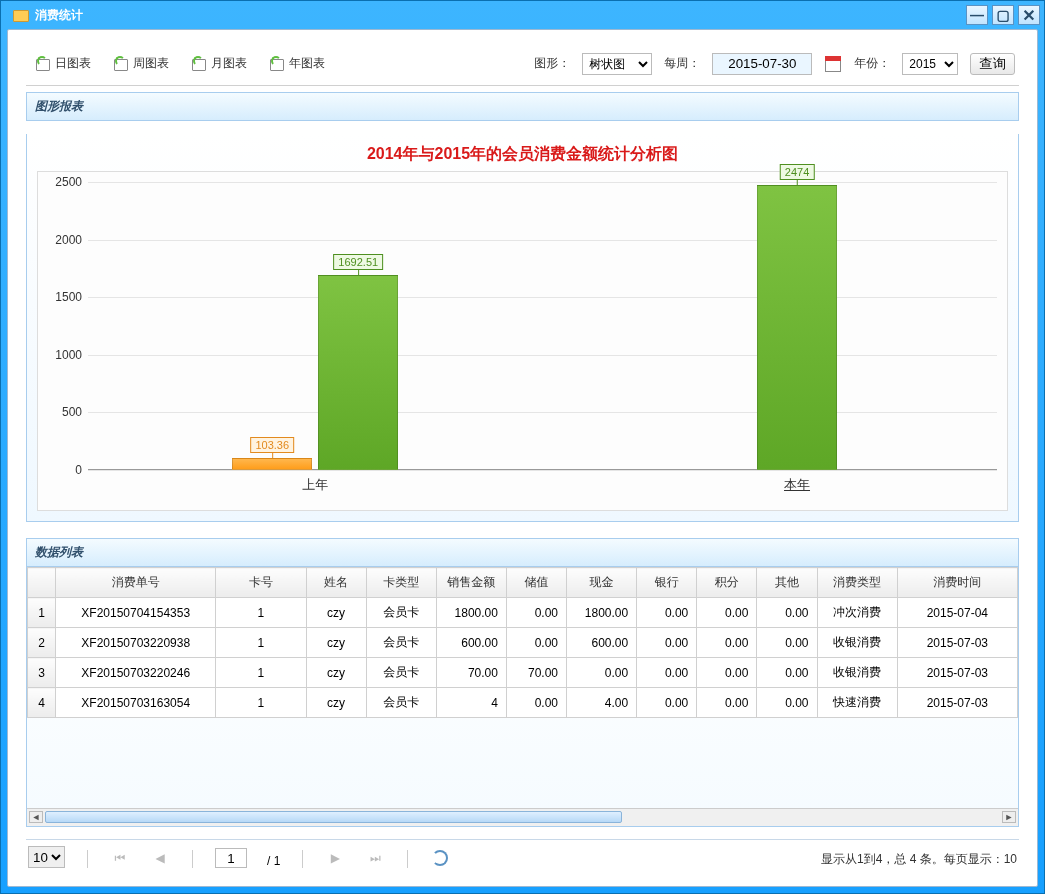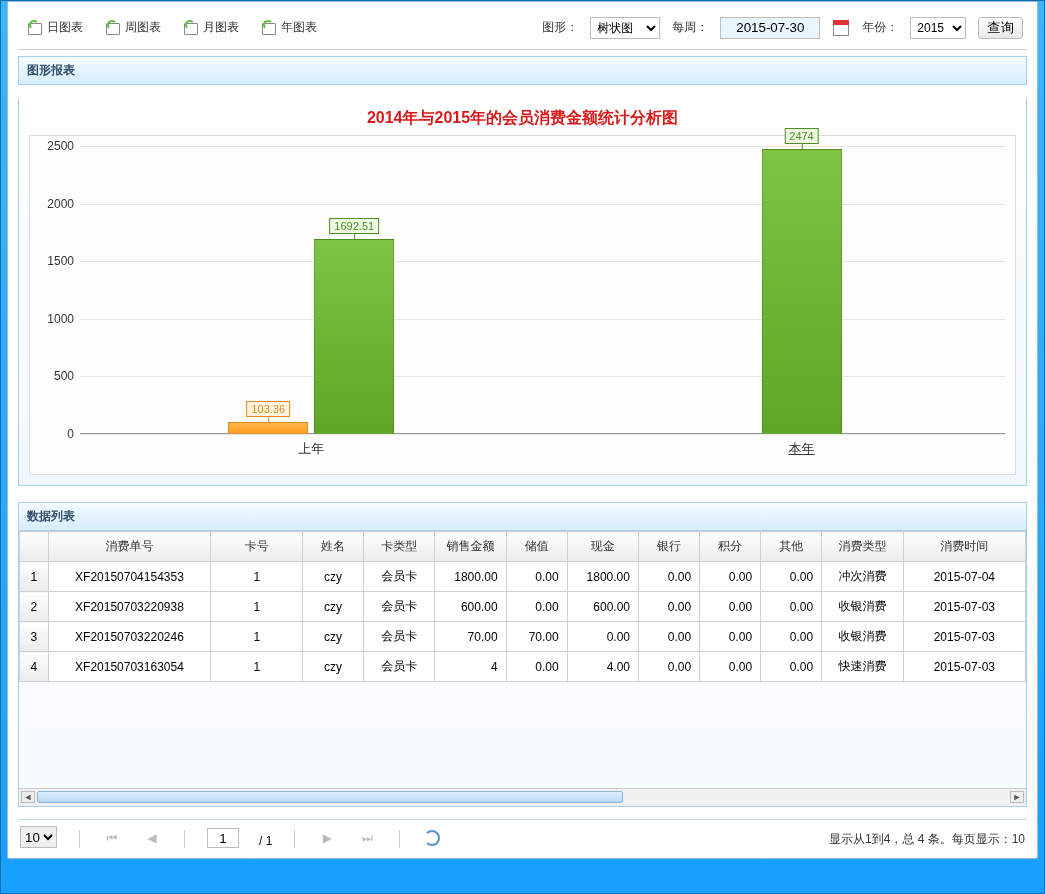--- a/index.html
+++ b/index.html
@@ -7,40 +7,40 @@
 
 
 .window { width: 1045px; height: 894px; background: linear-gradient(to bottom,#3db5ff,#17a0ff); padding: 0 6px 6px; border: 1px solid #0a6fb0; position: relative; }
 .titlebar { display: flex; align-items: center; height: 28px; color: #fff; font-weight: bold; }
 .titlebar .folder-icon { width: 16px; height: 14px; margin: 0 6px; }
 .titlebar .folder-icon:before { content:""; display:block; width:14px; height:10px; background:#ffcc55; border:1px solid #cc9933; border-radius:1px; position:relative; top:2px;}
 .win-controls { position:absolute; right:4px; top:4px; display:flex; gap:4px; }
 .win-btn { width:22px; height:20px; background:linear-gradient(#eaf6ff,#c1e4ff); border:1px solid #5a92c3; display:flex; align-items:center; justify-content:center; font-weight:bold; cursor:pointer; font-size:14px; color:#2a4d6b;}
 .win-btn:last-child{font-size:16px;}
 
-.client { background:#fff; border:1px solid #9db8d2; height: calc(100% - 28px); padding:10px; display:flex; flex-direction:column; gap:6px; border-radius:2px;}
+.client { background:#fff; border:1px solid #9db8d2; height: calc(100% - 28px); padding:18px; display:flex; flex-direction:column; gap:6px; border-radius:2px;}
 
 
 .toolbar { display:flex; align-items:center; gap:12px; padding:4px 4px 10px; border-bottom:1px solid #d0d0d0;}
 .tb-btn { display:flex; align-items:center; gap:4px; cursor:pointer; color:#333; border:1px solid transparent; padding:2px 4px; border-radius:3px;}
 .tb-btn .mini-icon{ width:16px; height:16px; display:inline-block; position:relative;}
 .tb-btn .mini-icon:before{content:""; position:absolute; left:1px; top:3px; width:12px; height:10px; background:#fff; border:1px solid #888; border-radius:1px;}
 .tb-btn .mini-icon:after{content:""; position:absolute; left:2px; top:0px; width:6px; height:6px; border:2px solid #5fbf3f; border-right-color:transparent; border-bottom-color:transparent; border-radius:50%;}
 .spacer{flex:1;}
 .tb-label{color:#333;}
 .tb-select{height:22px; border:1px solid #bbb; background:#fff; font-size:12px; padding:0 2px; min-width:70px;}
 .tb-input-date{height:22px; width:100px; border:1px solid #bbb; padding:0 6px; background:#eaf6ff; text-align:center; font-family:inherit;}
 .cal-icon{width:18px; height:18px; display:inline-block; position:relative;}
 .cal-icon:before{content:""; position:absolute; inset:1px; border:1px solid #888; background:#fff;}
 .cal-icon:after{content:""; position:absolute; left:1px; right:1px; top:1px; height:5px; background:#d33;}
 .query-btn{height:22px; padding:0 8px; border:1px solid #bbb; background:linear-gradient(#fff,#e8e8e8); border-radius:3px; cursor:pointer;}
 
 
 .panel{}
-.panel-title{background:linear-gradient(#f4fbff,#d6edfd); border:1px solid #a8cdee; padding:5px 8px; font-weight:bold; color:#31506c;}
+.panel-title{background:linear-gradient(#f4fbff,#d6edfd); border:1px solid #a8cdee; padding:5px 8px; font-weight:bold; color:#31506c;font-style:italic;}
 .chart-wrap{border:1px solid #a8cdee; border-top:none; padding:10px; background:linear-gradient(to bottom,#fff 0%,#eff8ff 100%);margin-top:13px;}
 .chart-title{color:#d91a1a; font-weight:bold; text-align:center; font-size:16px; margin-bottom:6px;}
 .chart-area{position:relative; height:340px; border:1px solid #ddd; background:#fdfdfd;}
 .plot{position:absolute; left:50px; right:10px; top:10px; bottom:40px;}
 .y-axis{position:absolute; left:0; top:10px; bottom:40px; width:48px;}
 .y-tick{position:absolute; right:4px; transform:translateY(-50%); font-size:12px; color:#333;}
 .gridline{position:absolute; left:0; right:0; border-top:1px solid #e5e5e5;}
 .x-baseline{position:absolute; left:0; right:0; bottom:0; border-top:1px solid #999;}
 .x-label{position:absolute; bottom:-24px; transform:translateX(-50%); font-size:13px; color:#333;}
 .bar{position:absolute; bottom:0; width:80px; border:1px solid rgba(0,0,0,0.15);}
@@ -73,20 +73,29 @@
 .pager .pg-btn.disabled{color:#bbb; cursor:default;}
 .pager .pg-input{width:32px; height:20px; text-align:center; border:1px solid #bbb;}
 .pager .sep{width:1px; height:18px; background:#ccc; margin:0 2px;}
 .pager-info{margin-left:auto; color:#333;}
 .refresh-icon{width:16px;height:16px;display:inline-block;border:2px solid #5a92c3;border-left-color:transparent;border-radius:50%;}
 </style>
 </head>
 <body>
 
 <div class="window">
+  <div class="titlebar">
+    <span class="folder-icon"></span>
+    <span>消费统计</span>
+    <div class="win-controls">
+      <div class="win-btn">—</div>
+      <div class="win-btn">▢</div>
+      <div class="win-btn">✕</div>
+    </div>
+  </div>
 
   <div class="client">
 
     <div class="toolbar">
       <div class="tb-btn">
           <span class="mini-icon"></span>
           <span>日图表</span>
         </div>
       <div class="tb-btn">
           <span class="mini-icon"></span>

